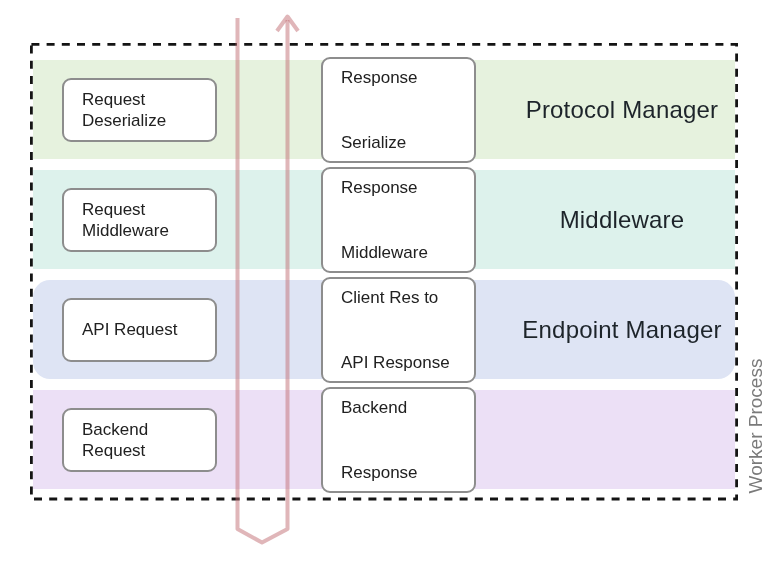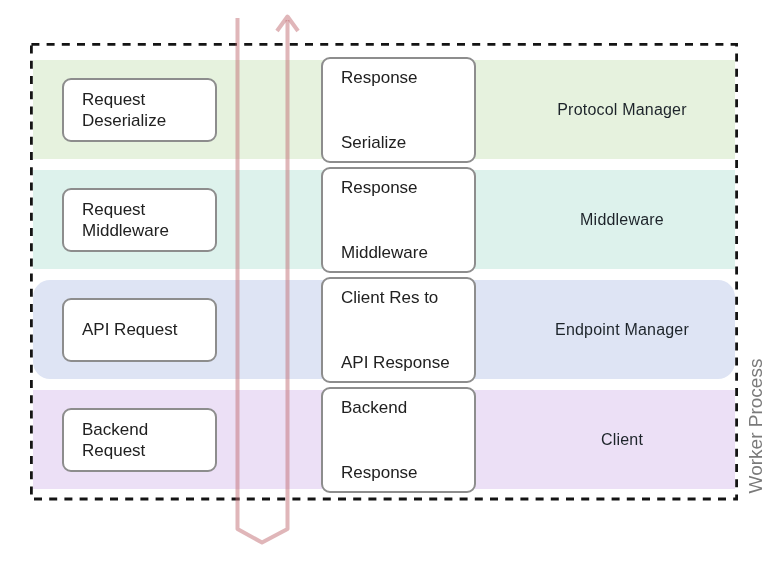--- a/index.html
+++ b/index.html
@@ -47,21 +47,21 @@
     font-size: 17px;
     line-height: 21px;
     color: #212121;
   }
   .step-box.col1 { margin-left: 29px; }
   .step-box.col2 { margin-left: 104px; gap: 44px; }
   .layer-label {
     flex: 1;
     text-align: center;
     padding-left: 33px;
-    font-size: 16px;
+    font-size: 24px;
     color: #1d242a;
     letter-spacing: 0.2px;
   }
   .overlay-svg {
     position: absolute;
     left: 0;
     top: 0;
     width: 782px;
     height: 562px;
     pointer-events: none;
@@ -123,21 +123,20 @@
 
     <div class="band" style="background: rgb(236, 224, 246);">
       <div class="step-box col1" style="border-color: rgb(141, 141, 141);">
         <span class="bline">Backend</span>
         <span class="bline">Request</span>
       </div>
       <div class="step-box col2" style="border-color: rgb(141, 141, 141);">
         <span class="bline">Backend</span>
         <span class="bline">Response</span>
       </div>
-      <div class="layer-label">Client</div>
     </div>
 
   </div>
 
   <svg class="overlay-svg" viewBox="0 0 782 562">
 
     <rect x="31.4" y="44.4" width="705.2" height="454.6" fill="none" stroke-width="2.8" stroke-dasharray="8 7.2" stroke="#141414"></rect>
 
     <path d="M 237.5 18 L 237.5 529 L 262 542.5 L 287.5 529 L 287.5 20" fill="none" stroke-width="4" stroke-linejoin="round" stroke-linecap="butt" stroke="rgba(193,110,116,0.5)"></path>
 

